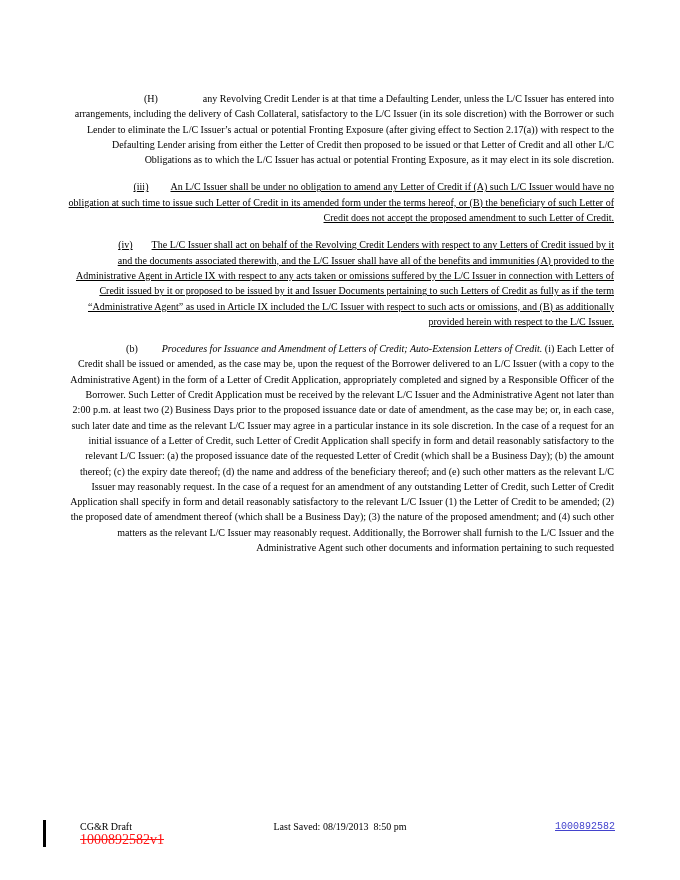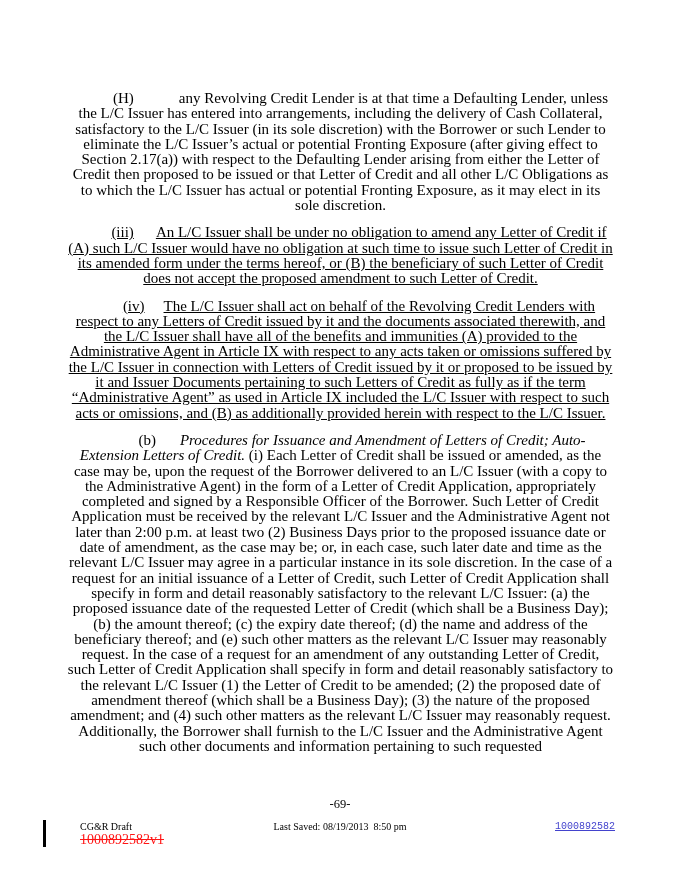--- a/index.html
+++ b/index.html
@@ -12,22 +12,22 @@
     background:#ffffff;
     font-family:"Liberation Serif", serif;
     color:#000;
     position:relative;
     overflow:hidden;
   }
   .page{position:absolute;inset:0;background:#ffffff;}
   .body-text{
     position:absolute;
     left:67px;top:91px;width:547px;
-    font-size:15px;line-height:15.3px;
-    text-align:center;
+    font-size:10px;line-height:15.3px;
+    text-align:right;
   }
   p.para{margin:0 0 12px 0;padding:0;}
   p.para:last-child{margin-bottom:0;}
   .indent-h{margin-left:90px;text-indent:40px;}
   .indent-sub{margin-left:53px;text-indent:37px;text-decoration:underline;}
   .indent-b{margin-left:0;text-indent:43px;}
   .tab{display:inline-block;height:1px;}
   .tab-h{width:45px;}
   .tab-iii{width:22px;}
   .tab-iv{width:19px;}
@@ -74,21 +74,20 @@
     <p class="para indent-h"><span>(H)</span><span class="tab tab-h"></span><span>any Revolving Credit Lender is at that time a Defaulting Lender, unless the L/C Issuer has entered into arrangements, including the delivery of Cash Collateral, satisfactory to the L/C Issuer (in its sole discretion) with the Borrower or such Lender to eliminate the L/C Issuer’s actual or potential Fronting Exposure (after giving effect to Section 2.17(a)) with respect to the Defaulting Lender arising from either the Letter of Credit then proposed to be issued or that Letter of Credit and all other L/C Obligations as to which the L/C Issuer has actual or potential Fronting Exposure, as it may elect in its sole discretion.</span></p>
 
     <p class="para indent-sub"><span>(iii)</span><span class="tab tab-iii"></span><span>An L/C Issuer shall be under no obligation to amend any Letter of Credit if (A) such L/C Issuer would have no obligation at such time to issue such Letter of Credit in its amended form under the terms hereof, or (B) the beneficiary of such Letter of Credit does not accept the proposed amendment to such Letter of Credit.</span></p>
 
     <p class="para indent-sub"><span>(iv)</span><span class="tab tab-iv"></span><span>The L/C Issuer shall act on behalf of the Revolving Credit Lenders with respect to any Letters of Credit issued by it and the documents associated therewith, and the L/C Issuer shall have all of the benefits and immunities (A) provided to the Administrative Agent in Article IX with respect to any acts taken or omissions suffered by the L/C Issuer in connection with Letters of Credit issued by it or proposed to be issued by it and Issuer Documents pertaining to such Letters of Credit as fully as if the term “Administrative Agent” as used in Article IX included the L/C Issuer with respect to such acts or omissions, and (B) as additionally provided herein with respect to the L/C Issuer.</span></p>
 
     <p class="para indent-b"><span>(b)</span><span class="tab tab-b"></span><span class="italic">Procedures for Issuance and Amendment of Letters of Credit; Auto-Extension Letters of Credit.</span> <span>(i) Each Letter of Credit shall be issued or amended, as the case may be, upon the request of the Borrower delivered to an L/C Issuer (with a copy to the Administrative Agent) in the form of a Letter of Credit Application, appropriately completed and signed by a Responsible Officer of the Borrower.  Such Letter of Credit Application must be received by the relevant L/C Issuer and the Administrative Agent not later than 2:00 p.m. at least two (2) Business Days prior to the proposed issuance date or date of amendment, as the case may be; or, in each case, such later date and time as the relevant L/C Issuer may agree in a particular instance in its sole discretion.  In the case of a request for an initial issuance of a Letter of Credit, such Letter of Credit Application shall specify in form and detail reasonably satisfactory to the relevant L/C Issuer:  (a) the proposed issuance date of the requested Letter of Credit (which shall be a Business Day); (b) the amount thereof; (c) the expiry date thereof; (d) the name and address of the beneficiary thereof; and (e) such other matters as the relevant L/C Issuer may reasonably request.  In the case of a request for an amendment of any outstanding Letter of Credit, such Letter of Credit Application shall specify in form and detail reasonably satisfactory to the relevant L/C Issuer (1) the Letter of Credit to be amended; (2) the proposed date of amendment thereof (which shall be a Business Day); (3) the nature of the proposed amendment; and (4) such other matters as the relevant L/C Issuer may reasonably request.  Additionally, the Borrower shall furnish to the L/C Issuer and the Administrative Agent such other documents and information pertaining to such requested</span></p>
 
   </div>
 
-  <div class="page-number">-69-</div>
 
   <div class="footer">
     <div class="change-bar"></div>
     <div class="footer-left">
       <div>CG&amp;R Draft</div>
       <div class="doc-id-struck">1000892582v1</div>
     </div>
     <div class="footer-center">Last Saved: 08/19/2013  8:50 pm</div>
     <a class="footer-link">1000892582</a>
   </div>

